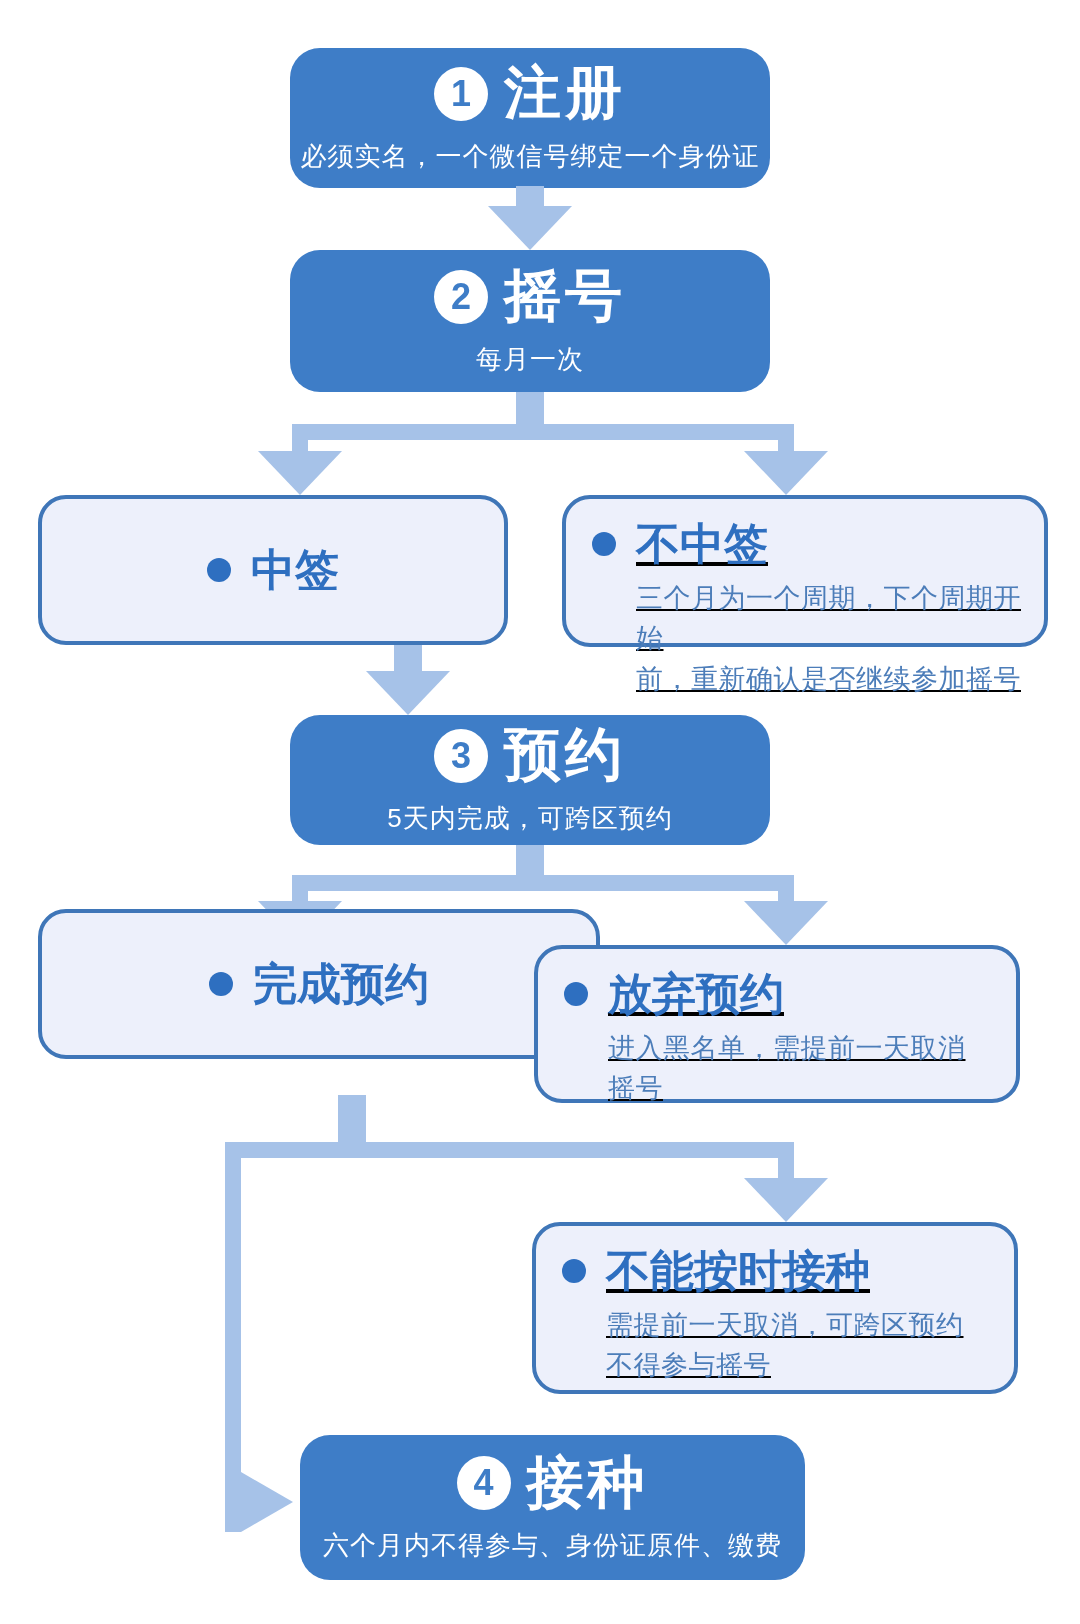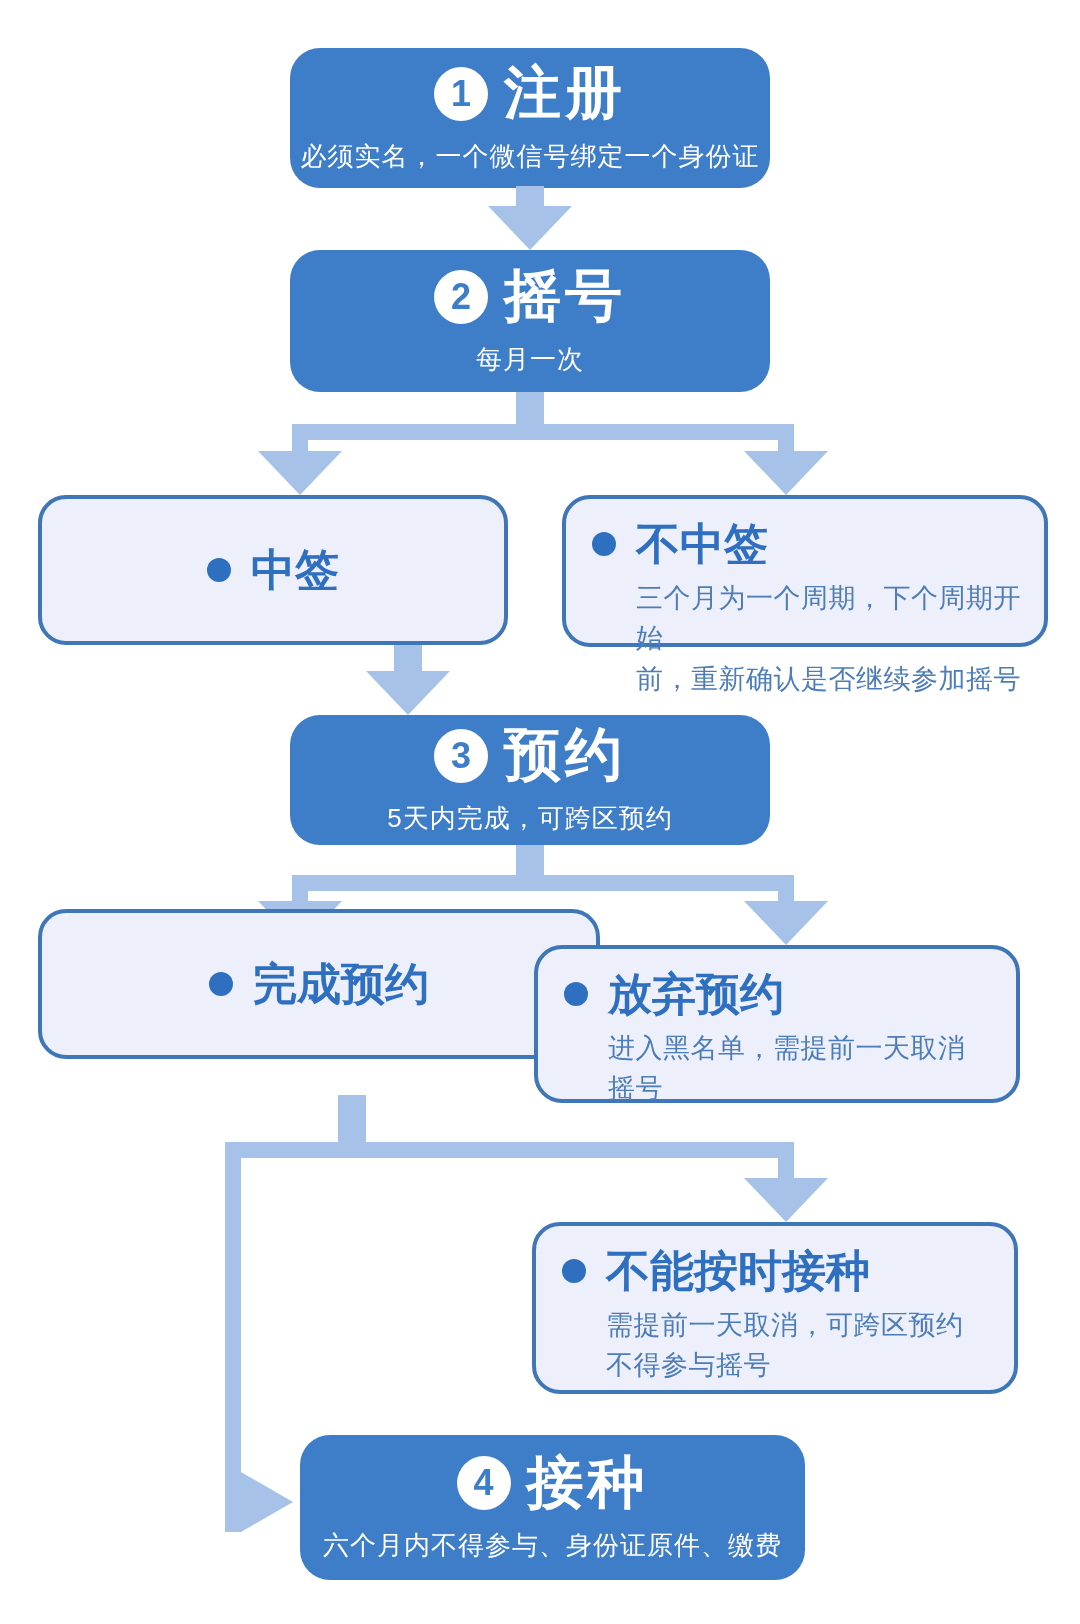--- a/index.html
+++ b/index.html
@@ -51,21 +51,21 @@
   .t-row { display: flex; align-items: center; gap: 20px; }
   .bullet {
     width: 24px; height: 24px; border-radius: 50%;
     background: var(--accent, #2E6FC0); flex: 0 0 auto;
   }
   .lit-title { font-size: 44px; font-weight: 800; color: var(--accent, #2E6FC0); line-height: 1.15; }
   .lit-detail {
     font-size: 27px; color: var(--detail, #4C7DB9); line-height: 1.5;
     margin: 8px 0 0 44px; white-space: pre-line; letter-spacing: 0.5px;
   }
-  .lit-pad { padding: 20px 12px 18px 26px; }
+  .lit-pad { padding: 20px 12px 18px 26px; text-decoration: underline; }
 
   #n-win     { left: 38px;  top: 495px; width: 470px; height: 150px; }
   #n-lose    { left: 562px; top: 495px; width: 486px; height: 152px; }
   #n-booked  { left: 38px;  top: 909px; width: 562px; height: 150px; }
   #n-abandon { left: 534px; top: 945px; width: 486px; height: 158px; }
   #n-miss    { left: 532px; top: 1222px; width: 486px; height: 172px; }
 
   
   .bar { position: absolute; background: var(--connector, #A6C2E8); }
   .head-down {

